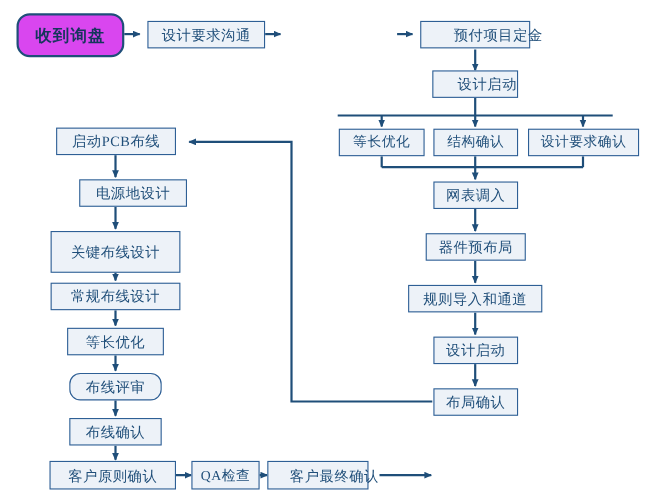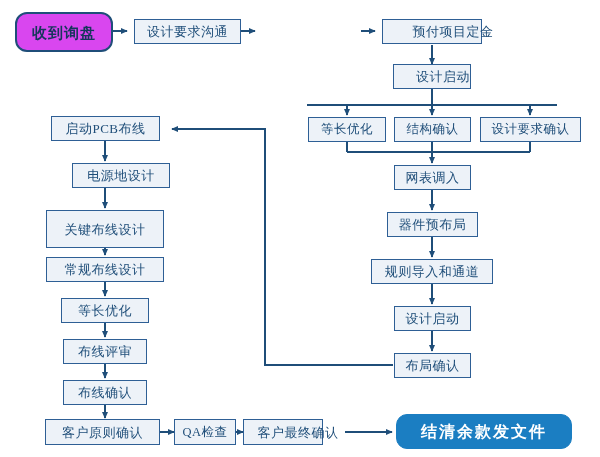--- a/index.html
+++ b/index.html
@@ -173,37 +173,34 @@
   </div>
 
   <div class="node proc" style="left:46px; top:257px; width:118px; height:25px;">
     <span>常规布线设计</span>
   </div>
 
   <div class="node proc" style="left:61px; top:298px; width:88px; height:25px;">
     <span>等长优化</span>
   </div>
 
-  <div class="node proc" style="left:63px; top:339px; width:84px; height:25px;">
+  <div class="node proc" style="left:63px; top:339px; width:84px; height:25px;border-radius:10px;">
     <span>布线评审</span>
   </div>
 
   <div class="node proc" style="left:63px; top:380px; width:84px; height:25px;">
     <span>布线确认</span>
   </div>
 
   <div class="node proc" style="left:45px; top:419px; width:115px; height:26px;">
     <span>客户原则确认</span>
   </div>
 
   <div class="node proc small" style="left:174px; top:419px; width:62px; height:26px;">
     <span>QA检查</span>
   </div>
 
-  <div class="node proc" style="left:243px; top:419px; width:80px; height:26px;padding-left:30px;">
+  <div class="node proc" style="left:243px; top:419px; width:92px; height:26px;padding-left:30px;">
     <span>客户最终确认</span>
   </div>
 
-  <div class="node end" style="left:396px; top:414px; width:176px; height:35px;">
-    <span>结清余款发文件</span>
-  </div>
 
 </div>
 
 </body></html>

